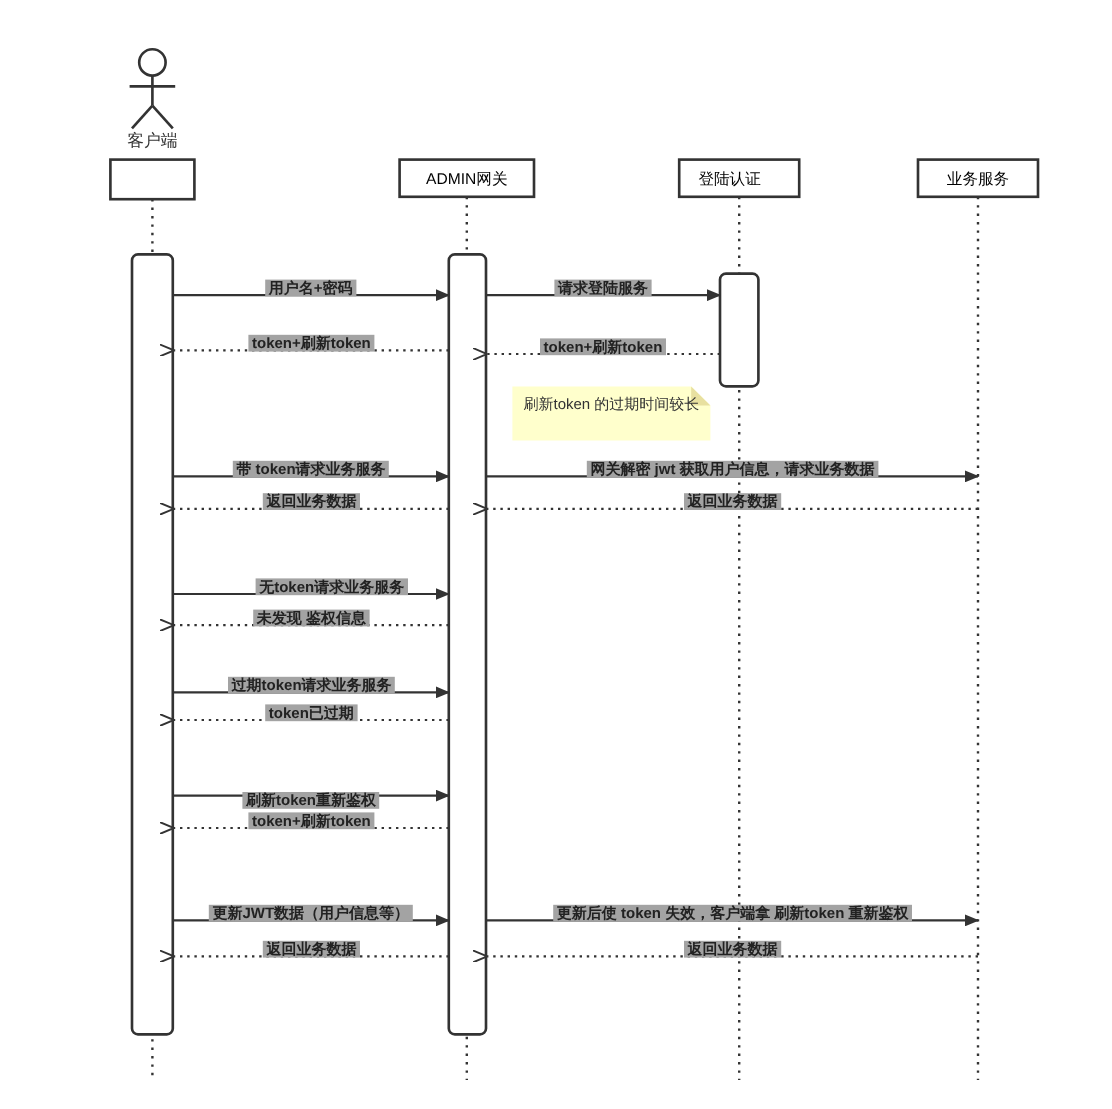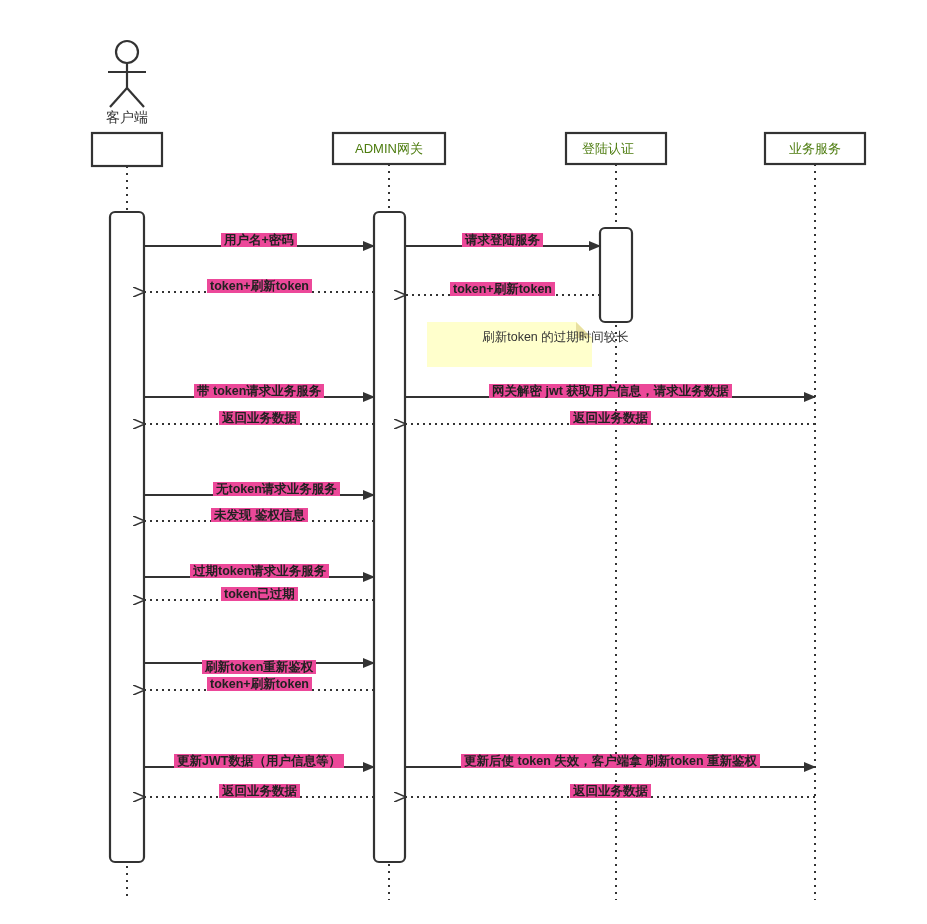--- a/index.html
+++ b/index.html
@@ -28,45 +28,44 @@
     position: absolute;
     text-align: center;
     font-size: 14px;
     color: #333333;
     white-space: nowrap;
   }
   .participant-label {
     position: absolute;
     text-align: center;
     font-size: 13px;
-    color: #4d7c0f;
+    color: #000000;
     white-space: nowrap;
     display: flex;
     align-items: center;
     justify-content: center;
   }
   .msg-label {
     position: absolute;
     font-size: 12.5px;
     font-weight: bold;
     color: #222222;
-    background: #ec4899;
+    background: #a3a3a3;
     white-space: nowrap;
     text-align: center;
     padding: 0 3px;
     line-height: 14px;
   }
   .note-text {
     position: absolute;
     font-size: 12.5px;
     color: #333333;
     text-align: center;
     line-height: 16px;
     white-space: normal;
-    margin-left: 46px;
   }
 </style>
 </head>
 <body>
 
 <div id="diagram">
 
   <svg class="svg-layer" id="vector" width="927" height="924">
     <defs>
       <marker id="arrow-solid" markerWidth="12" markerHeight="10" refX="11" refY="5" orient="auto" markerUnits="userSpaceOnUse">

